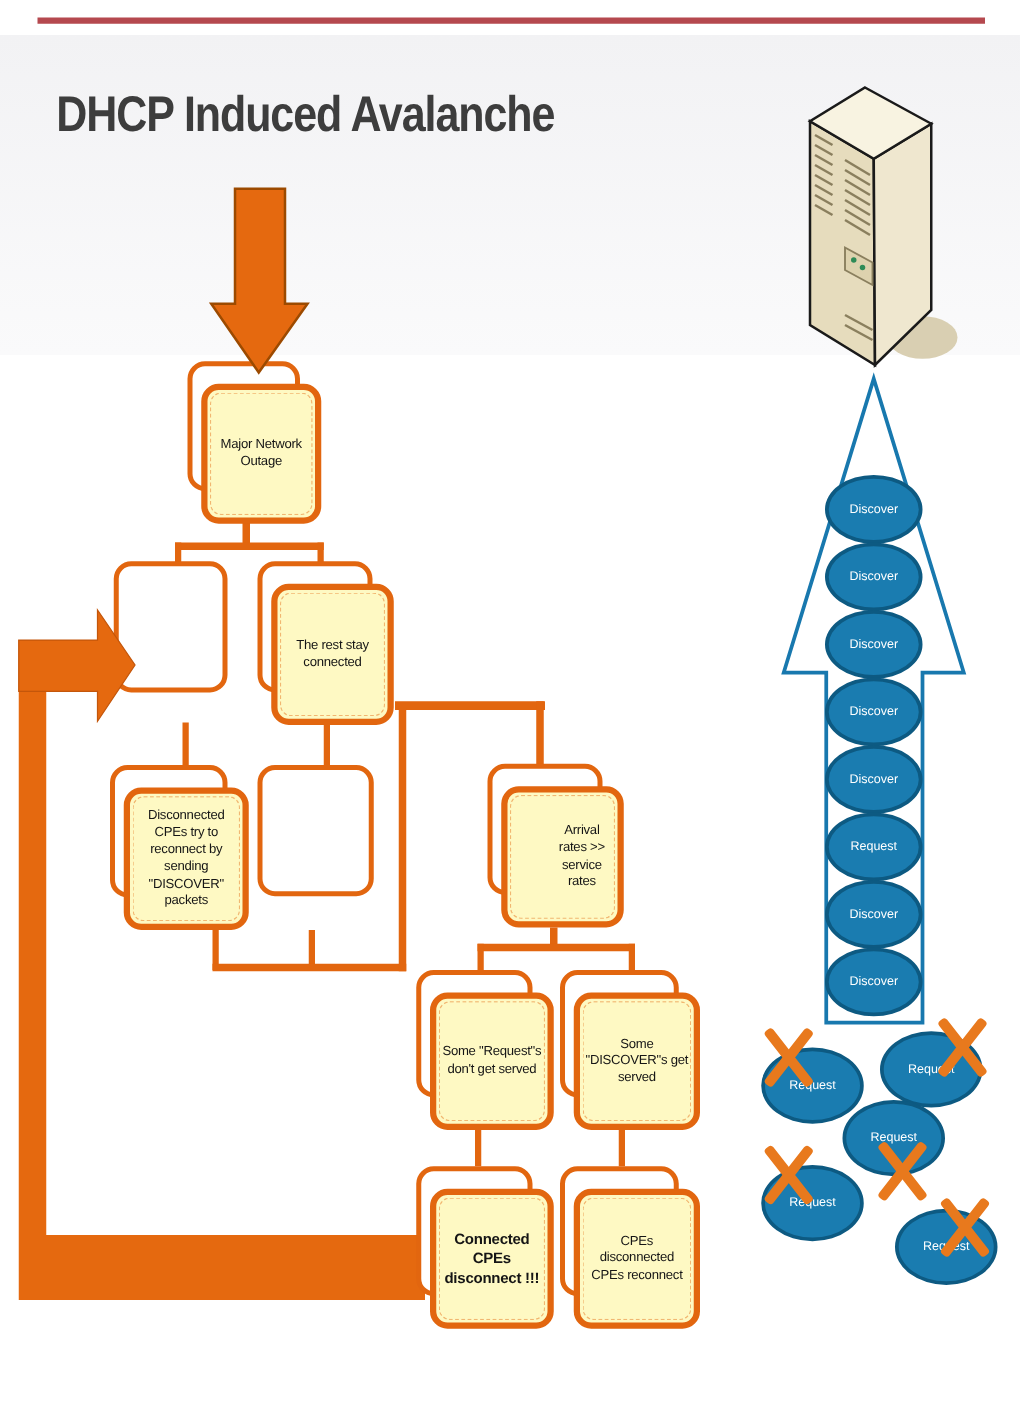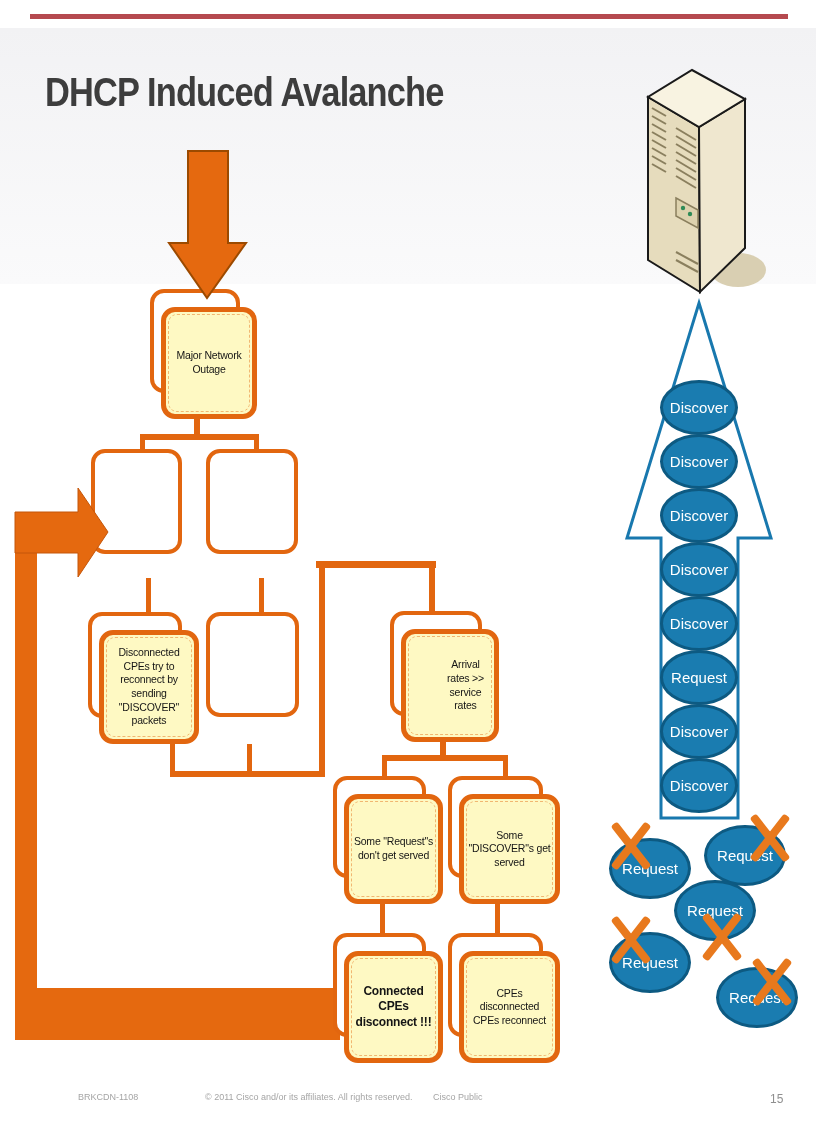--- a/index.html
+++ b/index.html
@@ -15,21 +15,21 @@
   .box{position:absolute;box-sizing:border-box;border-radius:14px;}
   .box.back{background:#ffffff;border:4px solid #e2660f;}
   .box.front{background:#fef9c3;border:5px solid #e2660f;display:flex;align-items:center;
              justify-content:center;text-align:center;font-size:10.5px;line-height:1.3;
              color:#151515;padding:4px;letter-spacing:-.2px;}
   .box.front::after{content:"";position:absolute;inset:2px;border:1px dashed rgba(226,102,15,.45);
              border-radius:9px;pointer-events:none;}
   .box.front.bold{font-weight:bold;font-size:12px;}
   .ell{position:absolute;box-sizing:border-box;background:#1a7cb0;border:3px solid #0d5a82;
        border-radius:50%;display:flex;align-items:center;justify-content:center;
-       color:#ffffff;font-size:15px;}
+       color:#ffffff;font-size:10px;}
   .xmark{position:absolute;width:0;height:0;}
   .xmark span{position:absolute;left:-28px;top:-4px;width:56px;height:8px;background:#e8791d;
        border-radius:3px;}
   .xmark span:first-child{transform:rotate(52deg);}
   .xmark span:last-child{transform:rotate(-52deg);}
   .footer{position:absolute;left:0;top:1092px;width:816px;height:20px;font-size:9px;color:#a5a5a5;}
   .footer span{position:absolute;white-space:nowrap;}
   .f-session{left:78px;}
   .f-copy{left:205px;}
   .f-class{left:433px;}
@@ -68,20 +68,23 @@
       <div class="conn" style="left: 380px; top: 901px; width: 5px; height: 32px;"></div>
       <div class="conn" style="left: 495px; top: 901px; width: 5px; height: 32px;"></div>
     </div>
   <div class="layer" id="boxes">
       <div class="box back" style="left: 150px; top: 289px; width: 90px; height: 104px;"></div>
       <div class="box front" style="left: 161px; top: 307px; width: 96px; height: 112px;">
         <span>Major Network Outage</span>
       </div>
       <div class="box back" style="left: 91px; top: 449px; width: 91px; height: 105px;"></div>
       <div class="box back" style="left: 206px; top: 449px; width: 92px; height: 105px;"></div>
+      <div class="box front" style="left: 217px; top: 467px; width: 98px; height: 113px;">
+        <span>The rest stay connected</span>
+      </div>
       <div class="box back" style="left: 88px; top: 612px; width: 94px; height: 106px;"></div>
       <div class="box front" style="left: 99px; top: 630px; width: 100px; height: 114px;">
         <span>Disconnected CPEs try to reconnect by sending "DISCOVER" packets</span>
       </div>
       <div class="box back" style="left: 206px; top: 612px; width: 93px; height: 105px;"></div>
       <div class="box back" style="left: 390px; top: 611px; width: 92px; height: 105px;"></div>
       <div class="box front" style="left: 401px; top: 629px; width: 98px; height: 113px; padding-left: 35px;">
         <span>Arrival rates &gt;&gt; service rates</span>
       </div>
       <div class="box back" style="left: 333px; top: 776px; width: 93px; height: 102px;"></div>
@@ -165,19 +168,13 @@
         <span></span>
         <span></span>
       </div>
       <div class="ell" style="left: 716px; top: 967px; width: 82px; height: 61px;">Request</div>
       <div class="xmark" style="left: 772px; top: 982px;">
         <span></span>
         <span></span>
       </div>
     </div>
 
-  <div class="footer">
-    <span class="f-session">BRKCDN-1108</span>
-    <span class="f-copy">© 2011 Cisco and/or its affiliates. All rights reserved.</span>
-    <span class="f-class">Cisco Public</span>
-    <span class="f-page">15</span>
-  </div>
 </div>
 
 </body></html>

